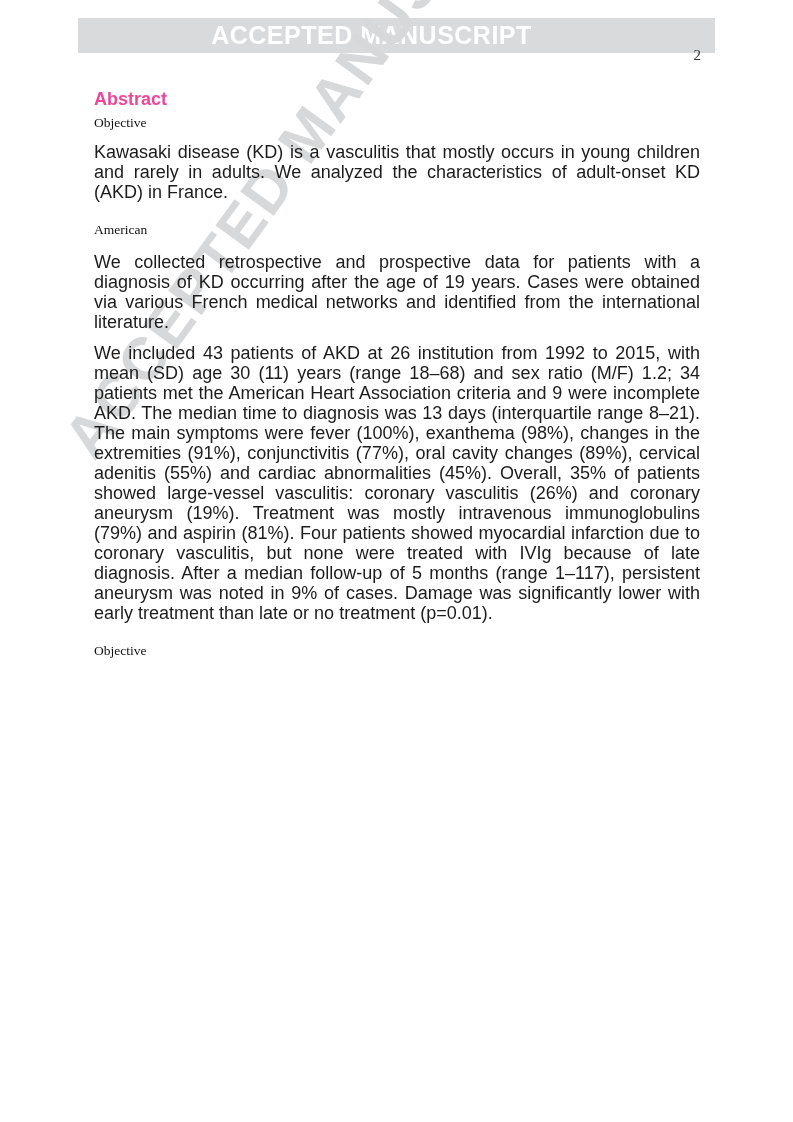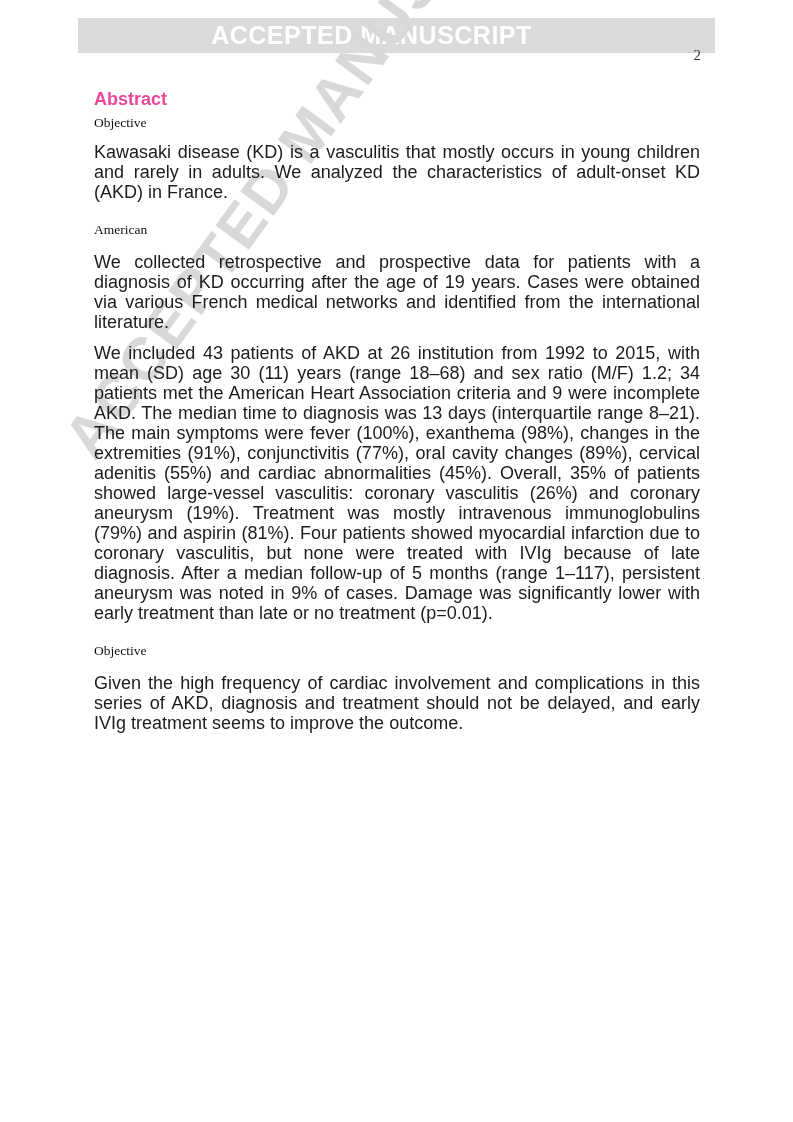--- a/index.html
+++ b/index.html
@@ -138,16 +138,15 @@
 
     <h2 class="section-heading">Objective</h2>
     <p class="body-text">Kawasaki disease (KD) is a vasculitis that mostly occurs in young children and rarely in adults. We analyzed the characteristics of adult-onset KD (AKD) in France.</p>
 
     <h2 class="section-heading spaced">American</h2>
     <p class="body-text tight">We collected retrospective and prospective data for patients with a diagnosis of KD occurring after the age of 19 years. Cases were obtained via various French medical networks and identified from the international literature.</p>
 
     <p class="body-text tight">We included 43 patients of AKD at 26 institution from 1992 to 2015, with mean (SD) age 30 (11) years (range 18–68) and sex ratio (M/F) 1.2; 34 patients met the American Heart Association criteria and 9 were incomplete AKD. The median time to diagnosis was 13 days (interquartile range 8–21). The main symptoms were fever (100%), exanthema (98%), changes in the extremities (91%), conjunctivitis (77%), oral cavity changes (89%), cervical adenitis (55%) and cardiac abnormalities (45%). Overall, 35% of patients showed large-vessel vasculitis: coronary vasculitis (26%) and coronary aneurysm (19%). Treatment was mostly intravenous immunoglobulins (79%) and aspirin (81%). Four patients showed myocardial infarction due to coronary vasculitis, but none were treated with IVIg because of late diagnosis. After a median follow-up of 5 months (range 1–117), persistent aneurysm was noted in 9% of cases. Damage was significantly lower with early treatment than late or no treatment (p=0.01).</p>
 
     <h2 class="section-heading spaced">Objective</h2>
-    <p class="body-text tight">Given the high frequency of cardiac involvement and complications in this series of AKD, diagnosis and treatment should not be delayed, and early IVIg treatment seems to improve the outcome.</p>
 
   </div>
 </div>
 
 </body></html>

